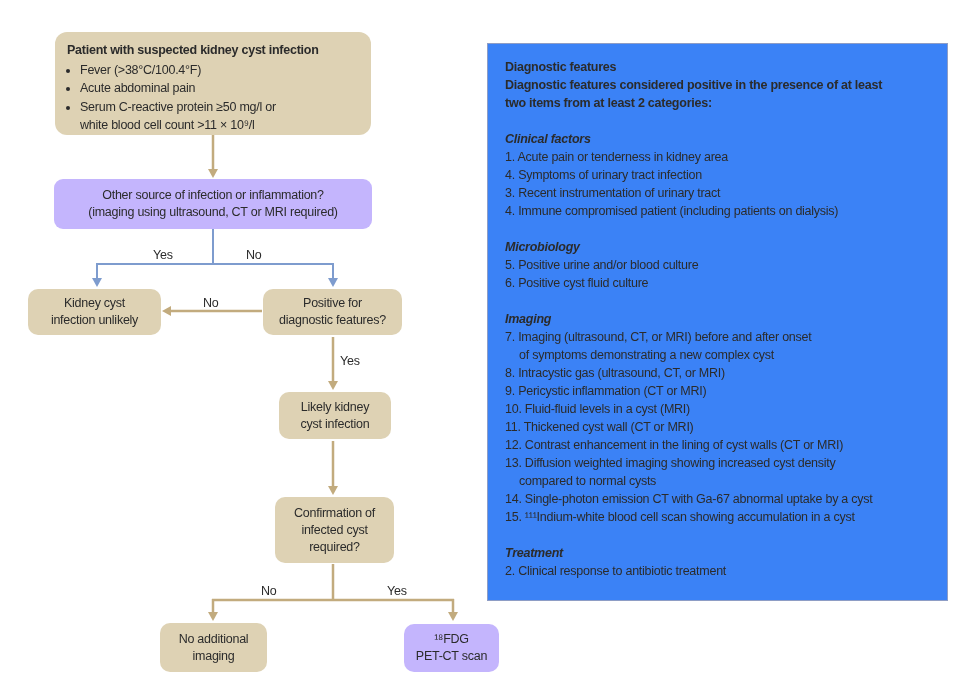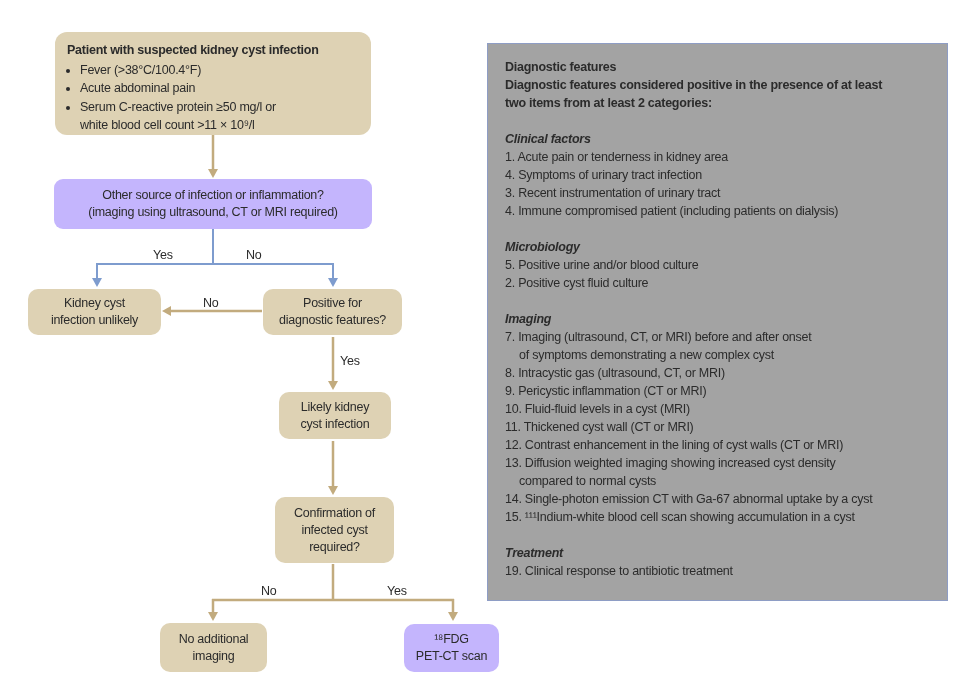--- a/index.html
+++ b/index.html
@@ -37,21 +37,21 @@
   .start-bullets { margin: 1px 0 0 0; padding-left: 13px; list-style: disc outside; }
   .start-bullets li { white-space: pre; }
 
   .edge-label { position: absolute; font-size: 12.5px; line-height: 14px; white-space: nowrap; }
 
   .panel {
     position: absolute;
     left: 487px; top: 43px;
     width: 461px; height: 558px;
     box-sizing: border-box;
-    background: #a3a3a3;
+    background: #3b82f6;
     border: 1.5px solid #8e9dc5;
     padding: 14px 10px 0 17px;
     font-size: 12.5px;
     line-height: 18px;
   }
   .p-bold { font-weight: bold; white-space: pre; }
   .p-head { font-weight: bold; margin-top: 18px; white-space: pre; font-style: italic; }
   .p-item { white-space: pre; padding-left: 14px; text-indent: -14px; }
 </style>
 </head>
@@ -140,31 +140,31 @@
     <div class="p-bold">Diagnostic features considered positive in the presence of at least
 two items from at least 2 categories:</div>
     <div>
         <div class="p-head">Clinical factors</div>
         <div class="p-item">1. Acute pain or tenderness in kidney area</div>
         <div class="p-item">4. Symptoms of urinary tract infection</div>
         <div class="p-item">3. Recent instrumentation of urinary tract</div>
         <div class="p-item">4. Immune compromised patient (including patients on dialysis)</div>
         <div class="p-head">Microbiology</div>
         <div class="p-item">5. Positive urine and/or blood culture</div>
-        <div class="p-item">2. Positive cyst fluid culture</div>
+        <div class="p-item">6. Positive cyst fluid culture</div>
         <div class="p-head">Imaging</div>
         <div class="p-item">7. Imaging (ultrasound, CT, or MRI) before and after onset
 of symptoms demonstrating a new complex cyst</div>
         <div class="p-item">8. Intracystic gas (ultrasound, CT, or MRI)</div>
         <div class="p-item">9. Pericystic inflammation (CT or MRI)</div>
         <div class="p-item">10. Fluid-fluid levels in a cyst (MRI)</div>
         <div class="p-item">11. Thickened cyst wall (CT or MRI)</div>
         <div class="p-item">12. Contrast enhancement in the lining of cyst walls (CT or MRI)</div>
         <div class="p-item">13. Diffusion weighted imaging showing increased cyst density
 compared to normal cysts</div>
         <div class="p-item">14. Single-photon emission CT with Ga-67 abnormal uptake by a cyst</div>
         <div class="p-item">15. ¹¹¹Indium-white blood cell scan showing accumulation in a cyst</div>
         <div class="p-head">Treatment</div>
-        <div class="p-item">19. Clinical response to antibiotic treatment</div>
+        <div class="p-item">2. Clinical response to antibiotic treatment</div>
       </div>
   </div>
 
 </div>
 
 </body></html>

